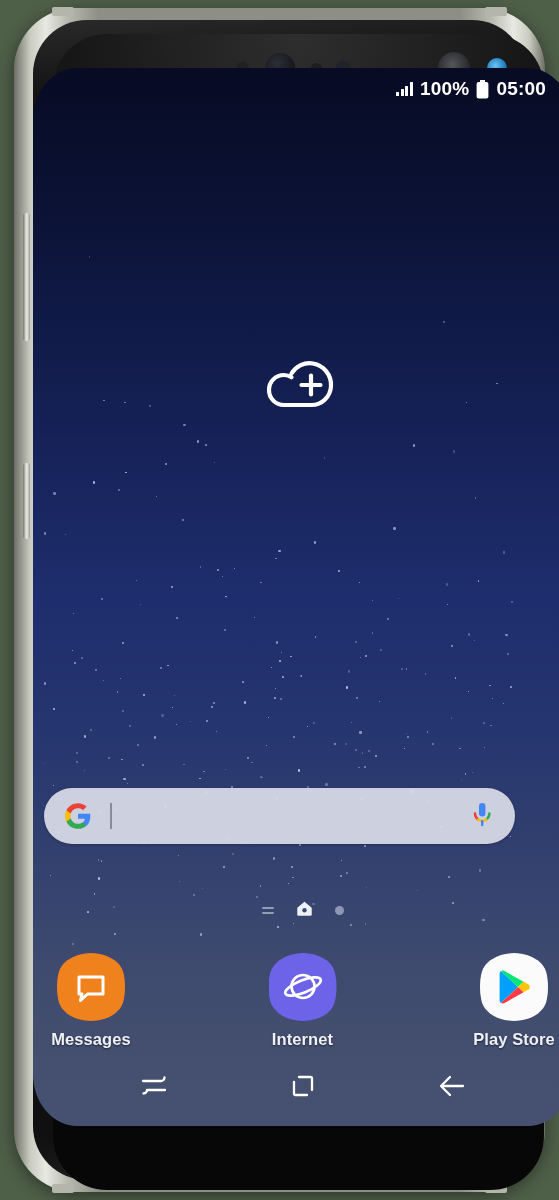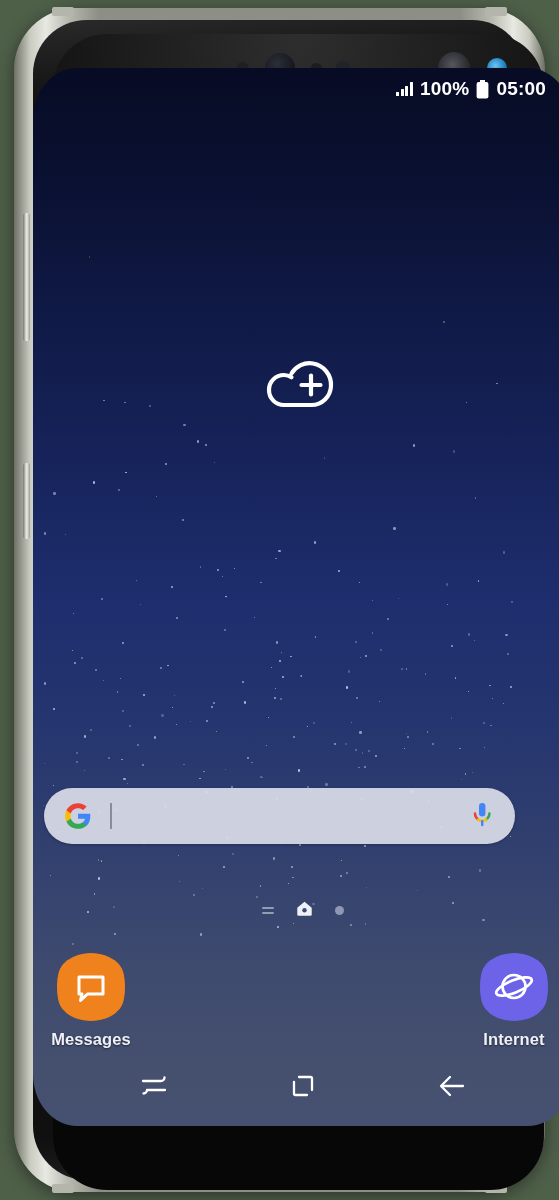--- a/index.html
+++ b/index.html
@@ -473,20 +473,31 @@
         <div class="app">
           <span class="icon-sq squircle" style="background:#6c63e8;">
             <svg width="42" height="42" viewBox="0 0 42 42" fill="none" stroke="#fff" stroke-width="2.7" stroke-linecap="round">
               <circle cx="21" cy="20.5" r="11.5"></circle>
               <ellipse cx="21" cy="20.5" rx="19" ry="6.2" transform="rotate(-22 21 20.5)"></ellipse>
             </svg>
           </span>
           <span class="app-label">Internet</span>
         </div>
 
+        <div class="app">
+          <span class="icon-sq squircle" style="background:#fbfbfb;">
+            <svg width="34" height="36" viewBox="0 0 34 36">
+              <path d="M4 2 L21 18 L4 34 C3 33.4 2.6 32.2 2.6 31 L2.6 5 C2.6 3.8 3 2.6 4 2 Z" fill="#00A0FF"></path>
+              <path d="M4 2 L21 18 L26.5 12.7 L8 2.2 C6.6 1.4 5.1 1.4 4 2 Z" fill="#00E676"></path>
+              <path d="M26.5 12.7 L21 18 L26.5 23.3 L31.4 20.5 C33.2 19.4 33.2 16.6 31.4 15.5 Z" fill="#FFC400"></path>
+              <path d="M4 34 C5.1 34.6 6.6 34.6 8 33.8 L26.5 23.3 L21 18 Z" fill="#FF3A44"></path>
+            </svg>
+          </span>
+          <span class="app-label">Play Store</span>
+        </div>
 
       </div>
 
       <div class="navbar">
         <span class="navbtn">
           <span>
             <svg width="30" height="26" viewBox="0 0 30 26" fill="none" stroke="#fff" stroke-width="2.3" stroke-linecap="round" stroke-linejoin="round">
               <path d="M4 8 L22 8 A3.5 3.5 0 0 0 25.5 4.5"></path>
               <path d="M26 17 L8 17 A3.5 3.5 0 0 1 4.5 20.5"></path>
             </svg>

